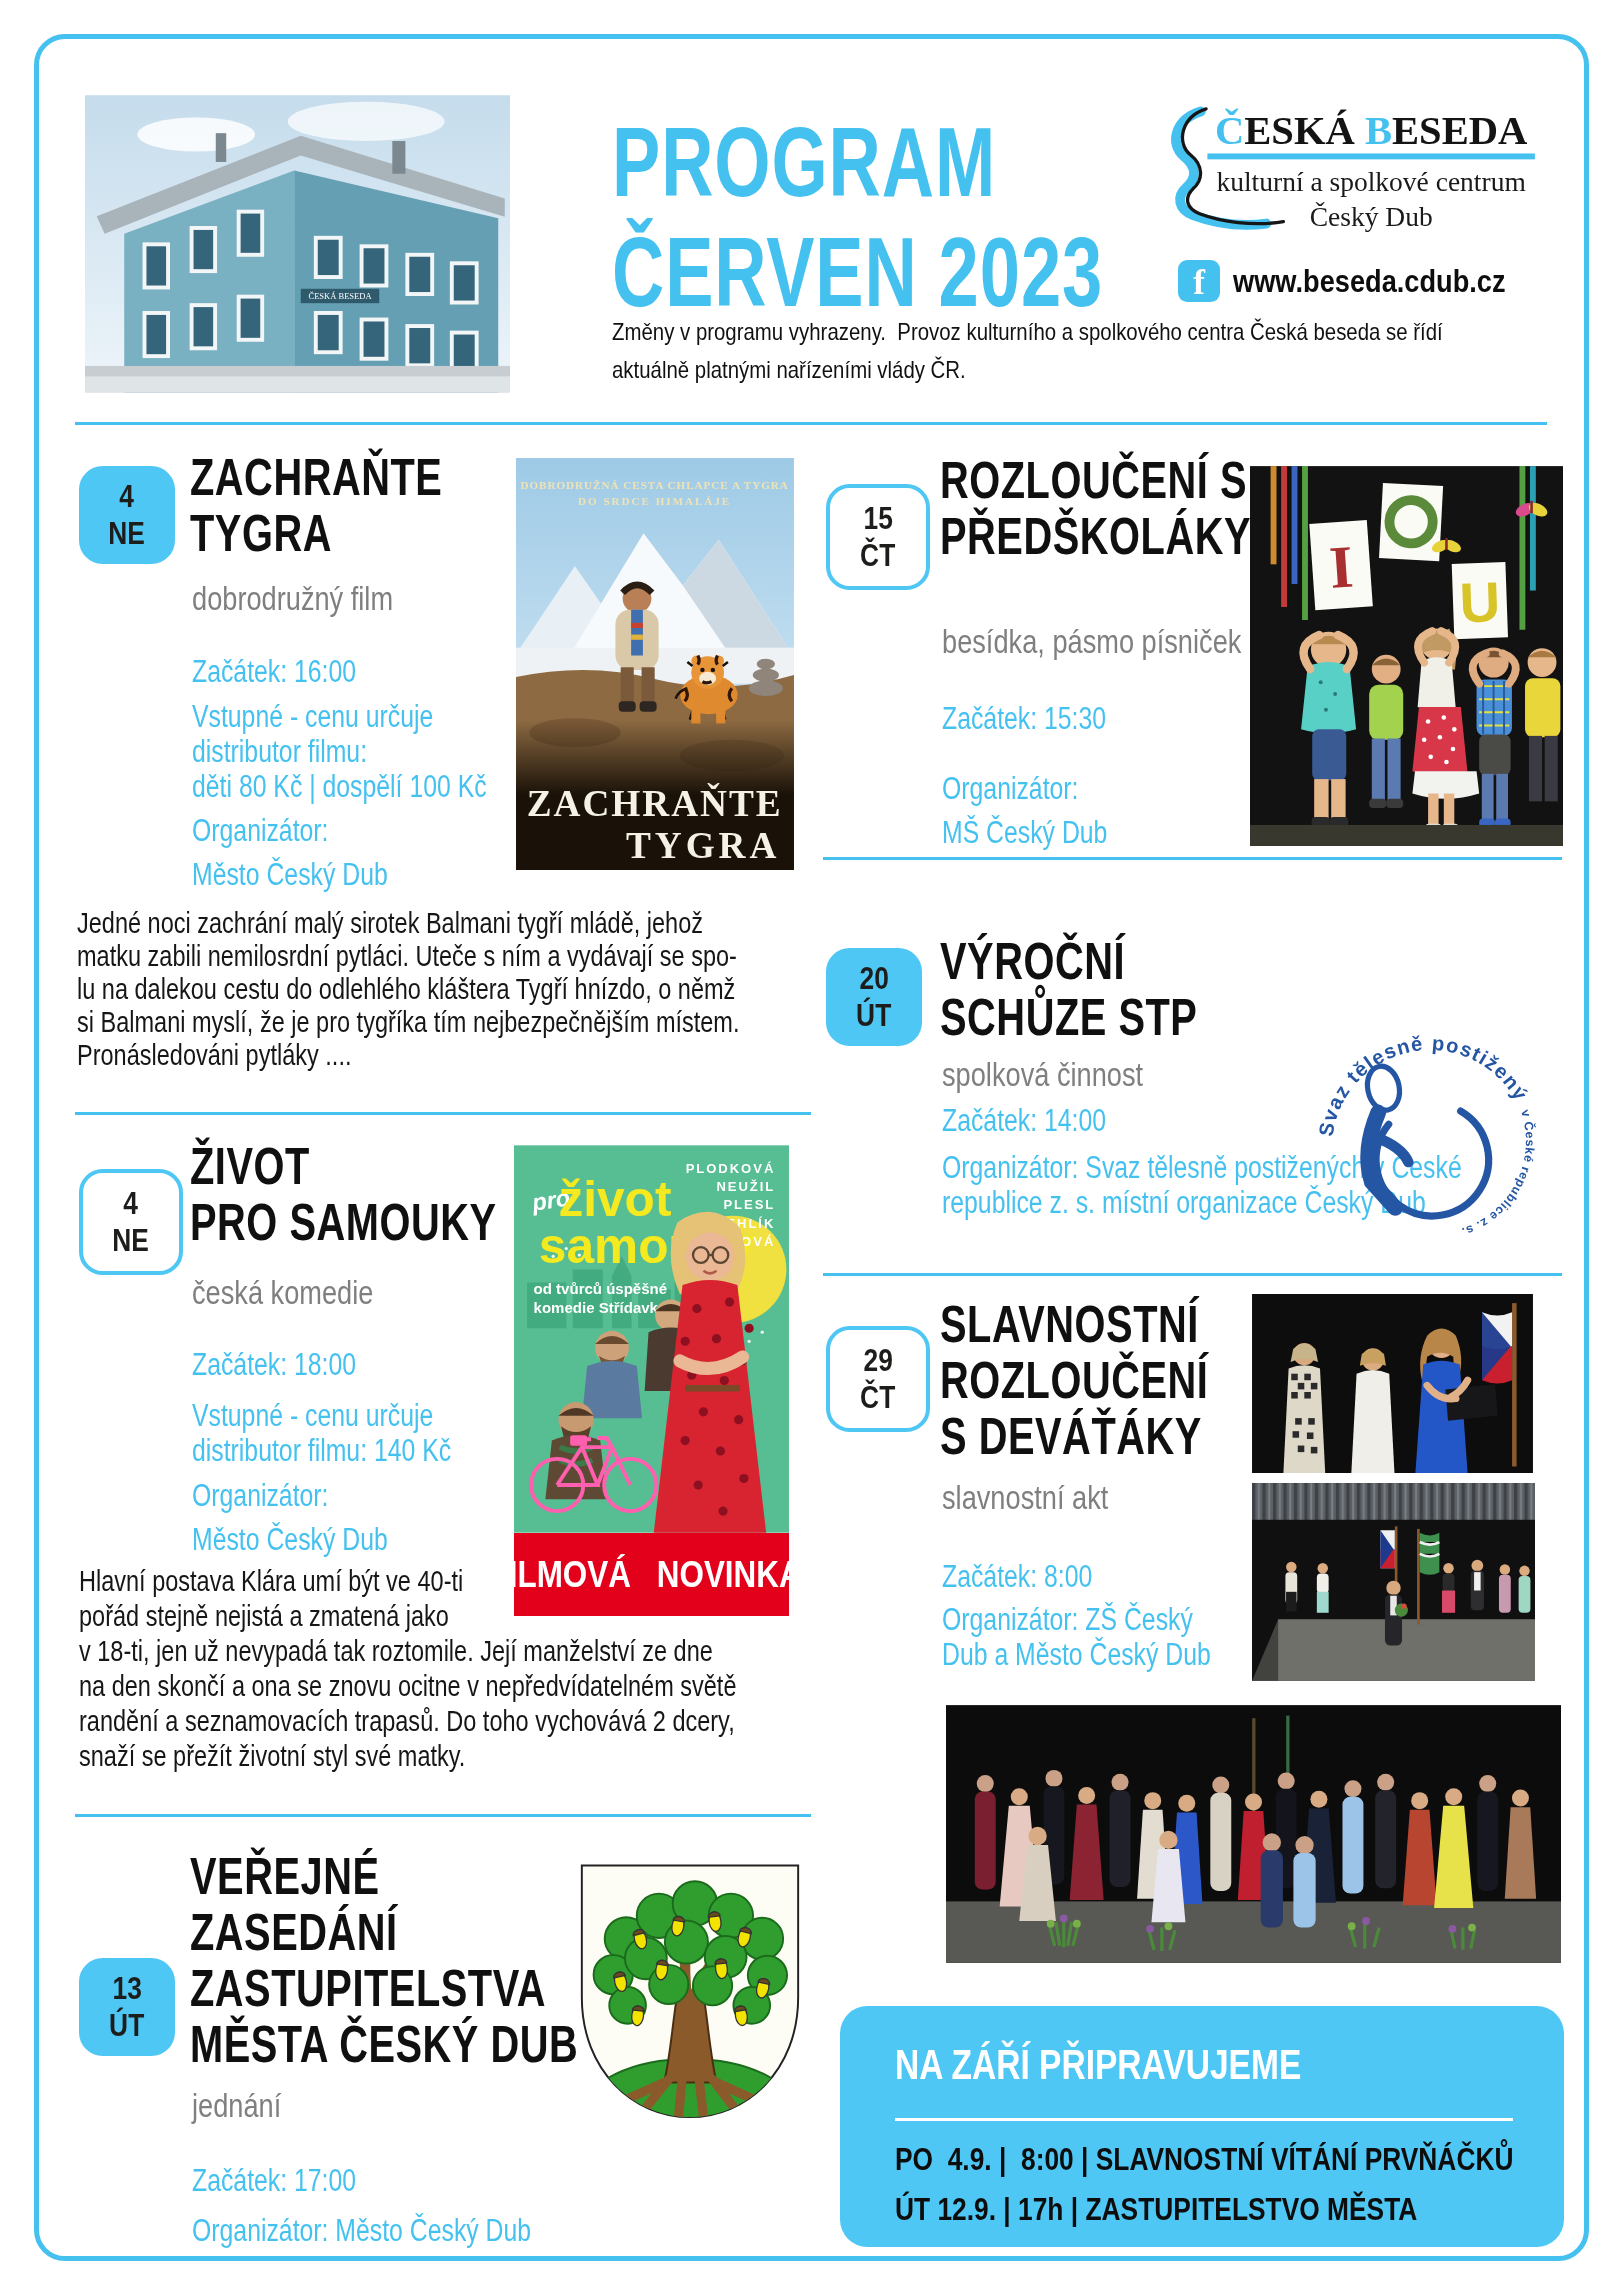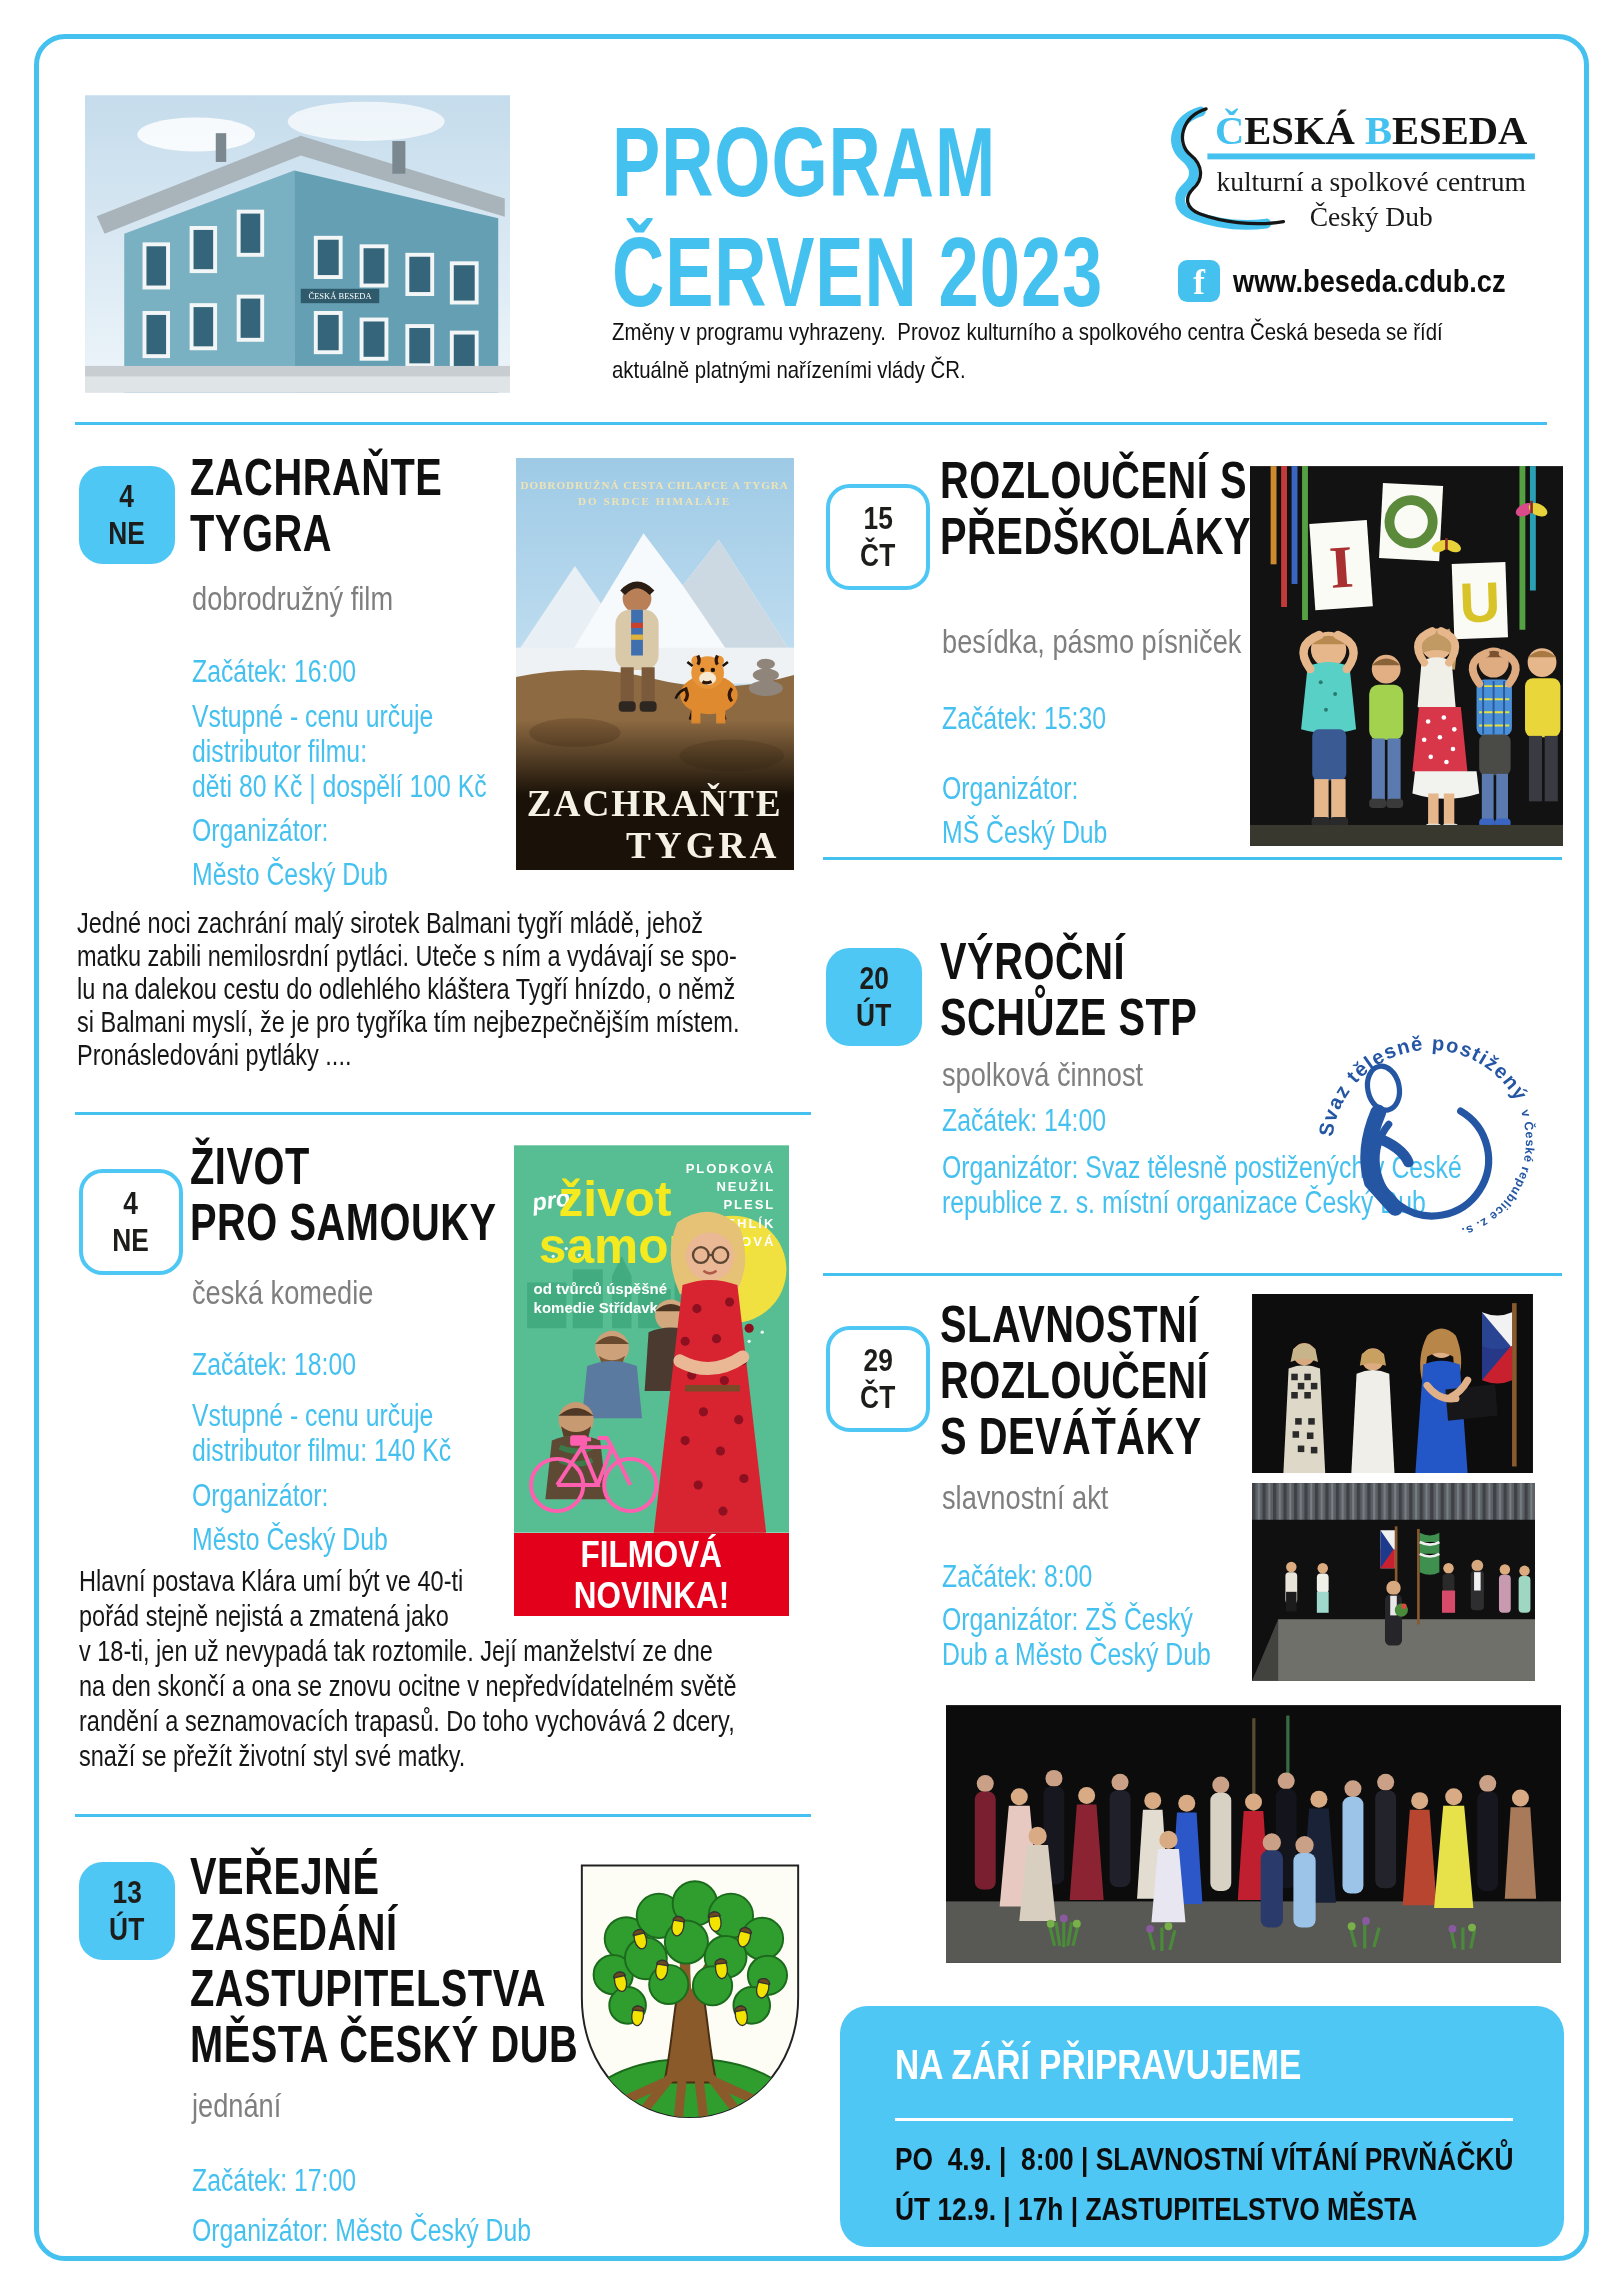--- a/index.html
+++ b/index.html
@@ -34,21 +34,21 @@
     transform-origin:0 0;letter-spacing:0.7px;white-space:pre;}
   .ev-title .ln{line-height:56px;}
   .ev-genre{color:var(--gray);font-size:34px;transform:scaleX(.8);transform-origin:0 0;white-space:pre;}
   .t-blue{color:var(--accent);font-size:31px;transform:scaleX(.8);transform-origin:0 0;white-space:pre;}
   .t-blue .ln{line-height:35px;}
   .t-blue.org .ln{line-height:44px;}
   .desc{color:#161616;font-size:29.4px;transform:scaleX(.8);transform-origin:0 0;white-space:pre;}
   .desc .ln{line-height:33px;}
   .desc.d2 .ln{line-height:35px;}
   
-  .red-band{position:absolute;background:var(--red);display:flex;flex-direction:column;
+  .red-band{position:absolute;background:var(--red);display:flex;flex-direction:row;
     align-items:center;justify-content:center;}
   .red-band .ln{color:#fff;font-weight:bold;font-size:37px;line-height:41px;transform:scaleX(.85);}
   
   .sept-box{position:absolute;background:var(--badge);border-radius:27.5px;}
   .sept-head{position:absolute;color:#fff;font-weight:bold;font-size:43px;transform:scaleX(.78);
     transform-origin:0 0;white-space:pre;}
   .sept-line{position:absolute;height:2.6px;background:#fff;}
   .sept-items{position:absolute;color:#0d0d0d;font-weight:bold;font-size:31px;
     transform:scaleX(.85);transform-origin:0 0;}
   .sept-items .ln{line-height:50px;white-space:pre;}
@@ -682,21 +682,21 @@
           <circle cx="2" cy="-4" r="6" fill="#8a5aa0"></circle>
         </g>
       <g transform="translate(790,340)">
           <path d="M0,34 V0 M-12,32 L-18,4 M12,32 L18,4" stroke="#4a8a3a" stroke-width="5"></path>
           <circle cx="-16" cy="2" r="6" fill="#8a5aa0"></circle>
           <circle cx="14" cy="0" r="6" fill="#7ab04a"></circle>
         </g>
     </g>
   </svg>
 
-  <div class="badge solid" style="left:79px;top:1862px">
+  <div class="badge solid" style="left:79px;top:1958px">
     <span>13</span>
     <span>ÚT</span>
   </div>
   <div class="abs ev-title" style="left:190px;top:1849px"><div class="ln">VEŘEJNÉ</div><div class="ln">ZASEDÁNÍ</div><div class="ln">ZASTUPITELSTVA</div><div class="ln">MĚSTA ČESKÝ DUB</div></div>
   <div class="abs ev-genre" style="left:192px;top:2086px">jednání</div>
   <div class="abs t-blue" style="left:192px;top:2163px">Začátek: 17:00</div>
   <div class="abs t-blue" style="left:192px;top:2213px"><div class="ln">Organizátor: Město Český Dub</div></div>
 
   <svg class="abs" style="left:574px;top:1860px" width="232" height="262" viewBox="0 0 355 400">
     <defs>

